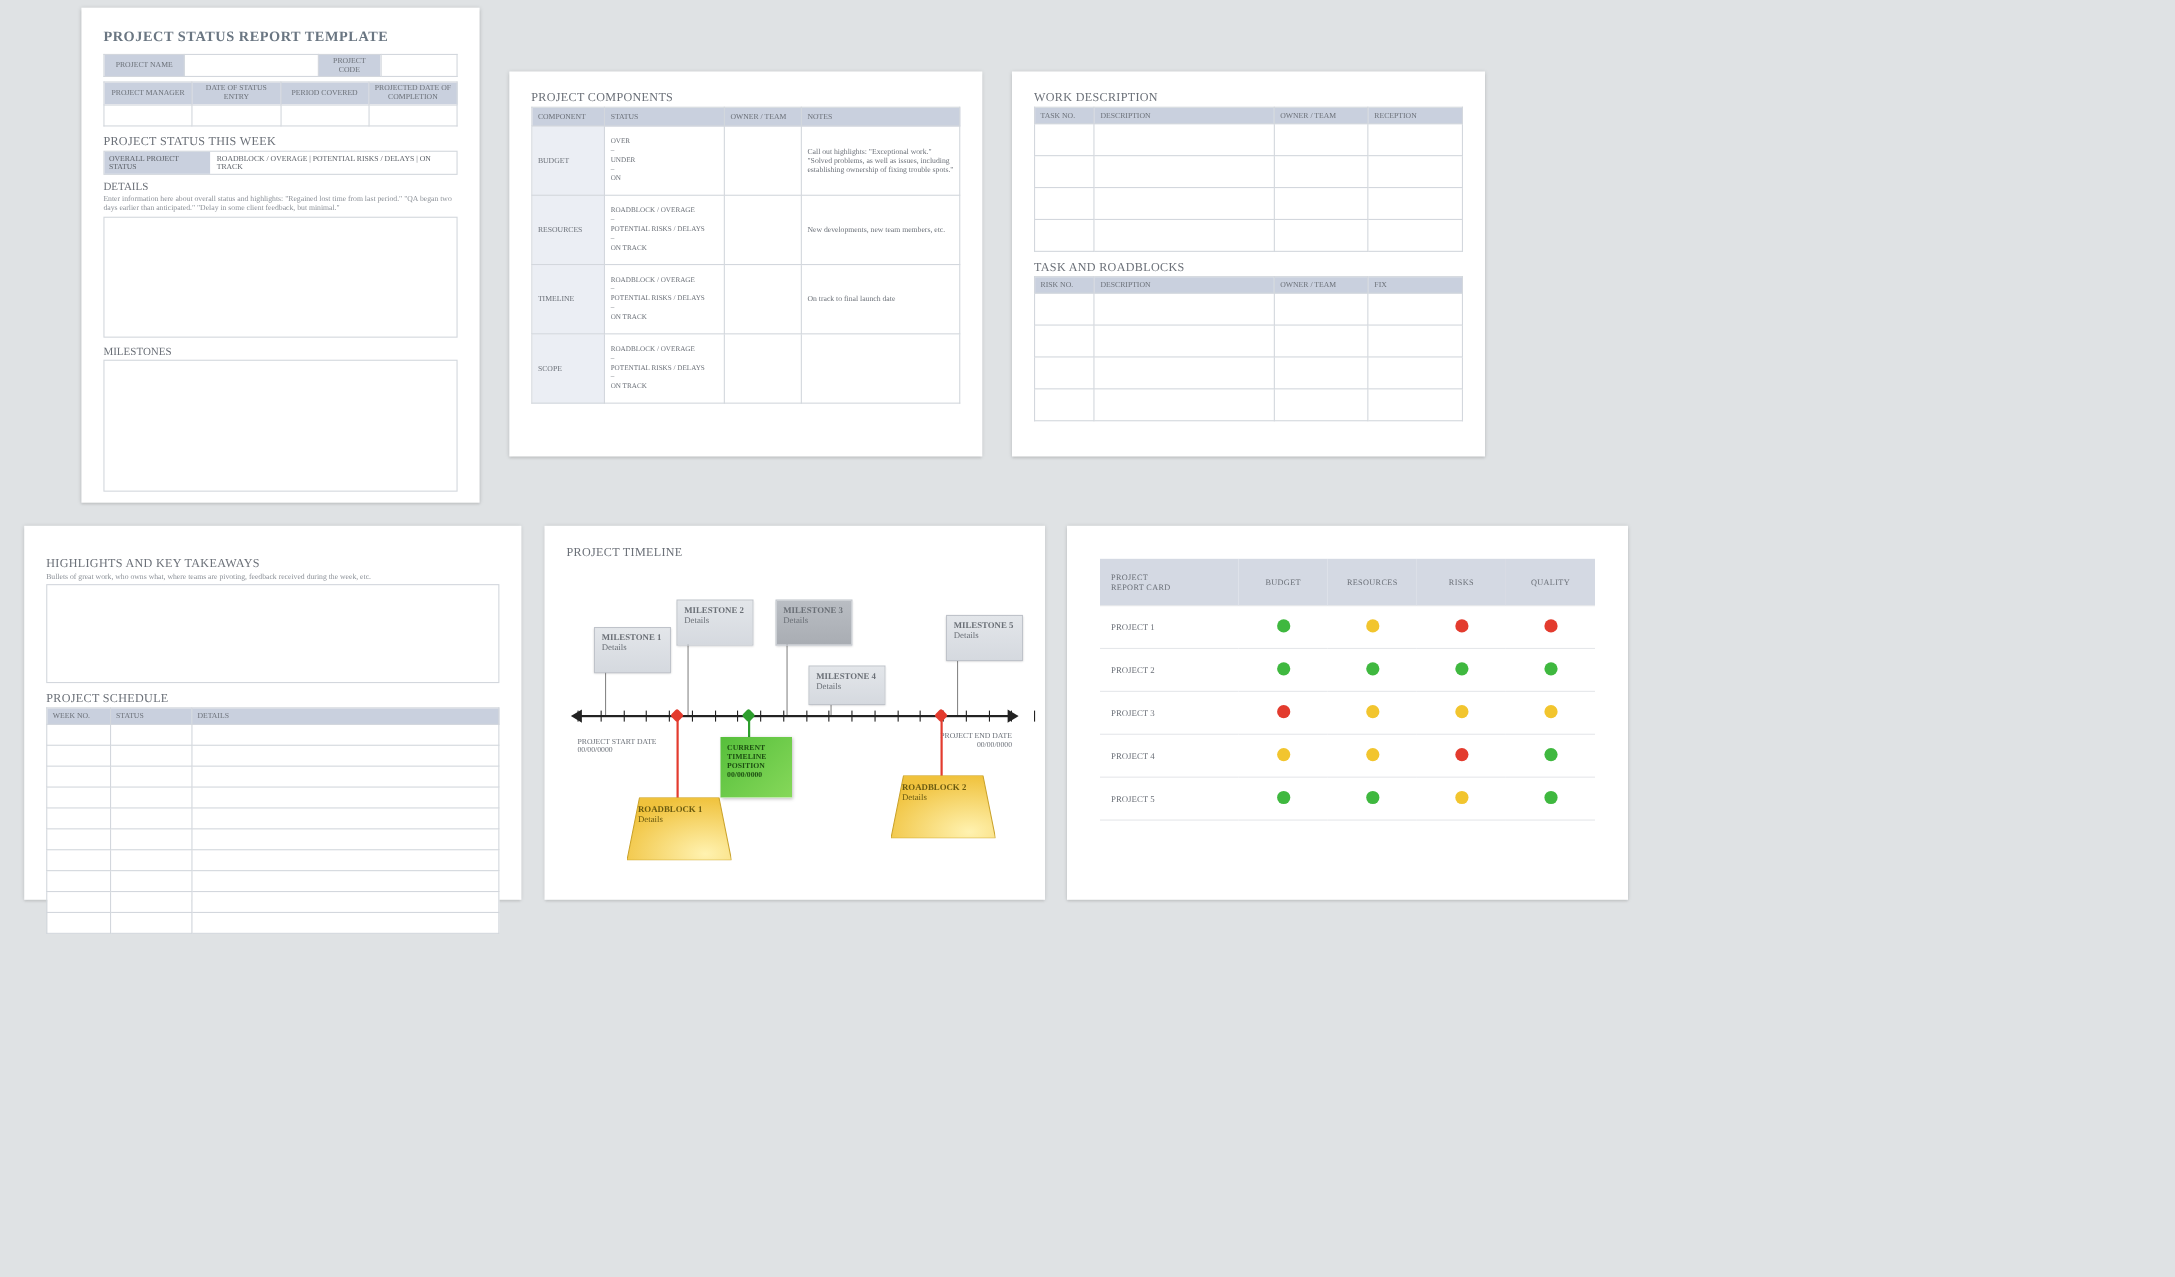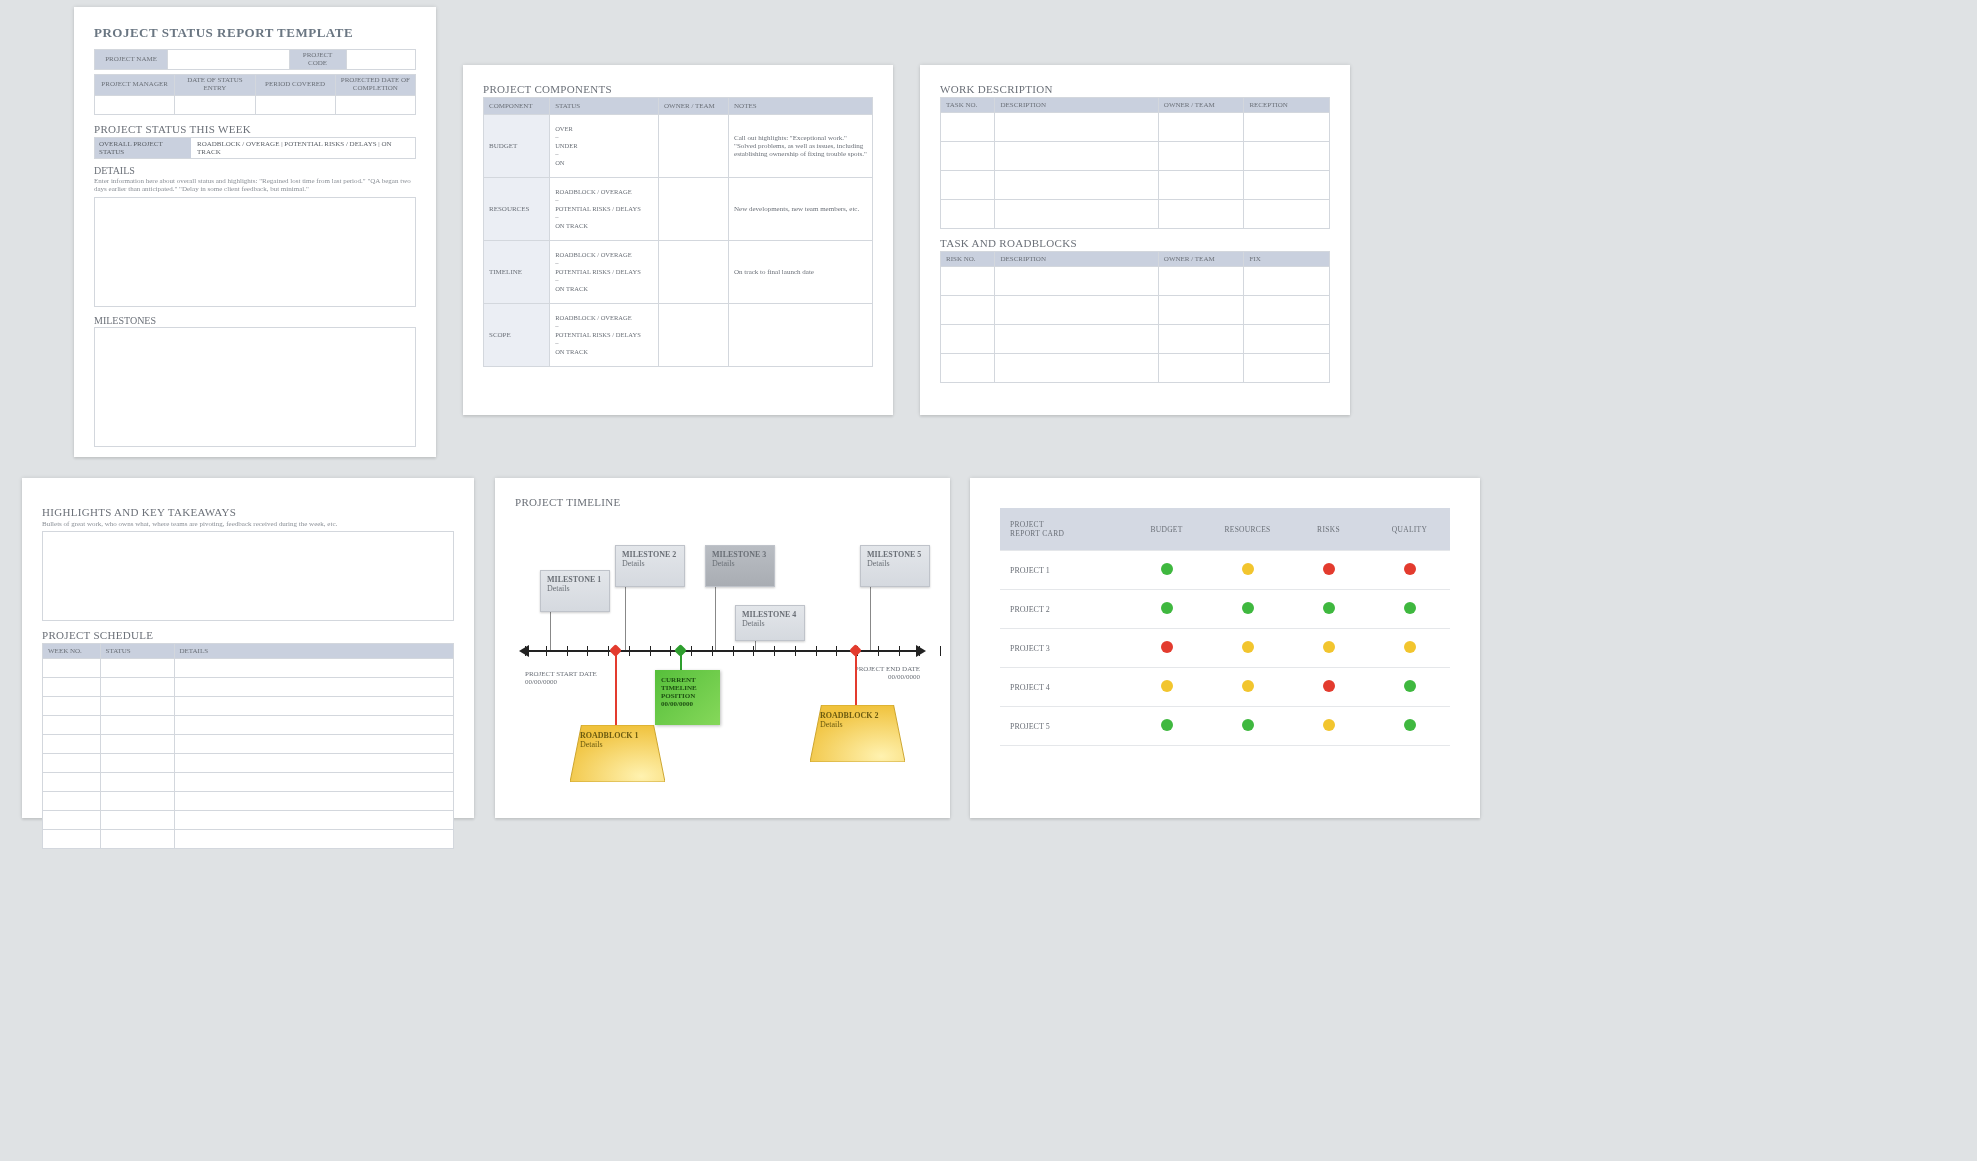--- a/index.html
+++ b/index.html
@@ -408,21 +408,21 @@
           <div>Details</div>
       </div>
 
       <div class="mlead" style="left:240px;top:130px;height:10px"></div>
       <div class="mbox" style="left:220px;top:95px;height:36px">
         <div class="t">MILESTONE 4</div>
           <div>Details</div>
       </div>
 
       <div class="mlead" style="left:355px;top:75px;height:65px"></div>
-      <div class="mbox" style="left:345px;top:35px;height:42px">
+      <div class="mbox" style="left:345px;top:49px;height:42px">
         <div class="t">MILESTONE 5</div>
           <div>Details</div>
       </div>
 
       <div class="rlead" style="left:100px;top:141px;height:80px"></div>
       <div class="marker" style="left:96px;top:136px;background:var(--red)"></div>
       <div class="rb" style="left:55px;top:215px">
         <svg viewBox="0 0 100 60" preserveAspectRatio="none">
             <defs>
               <radialGradient id="g1" cx="75%" cy="90%" r="90%">

